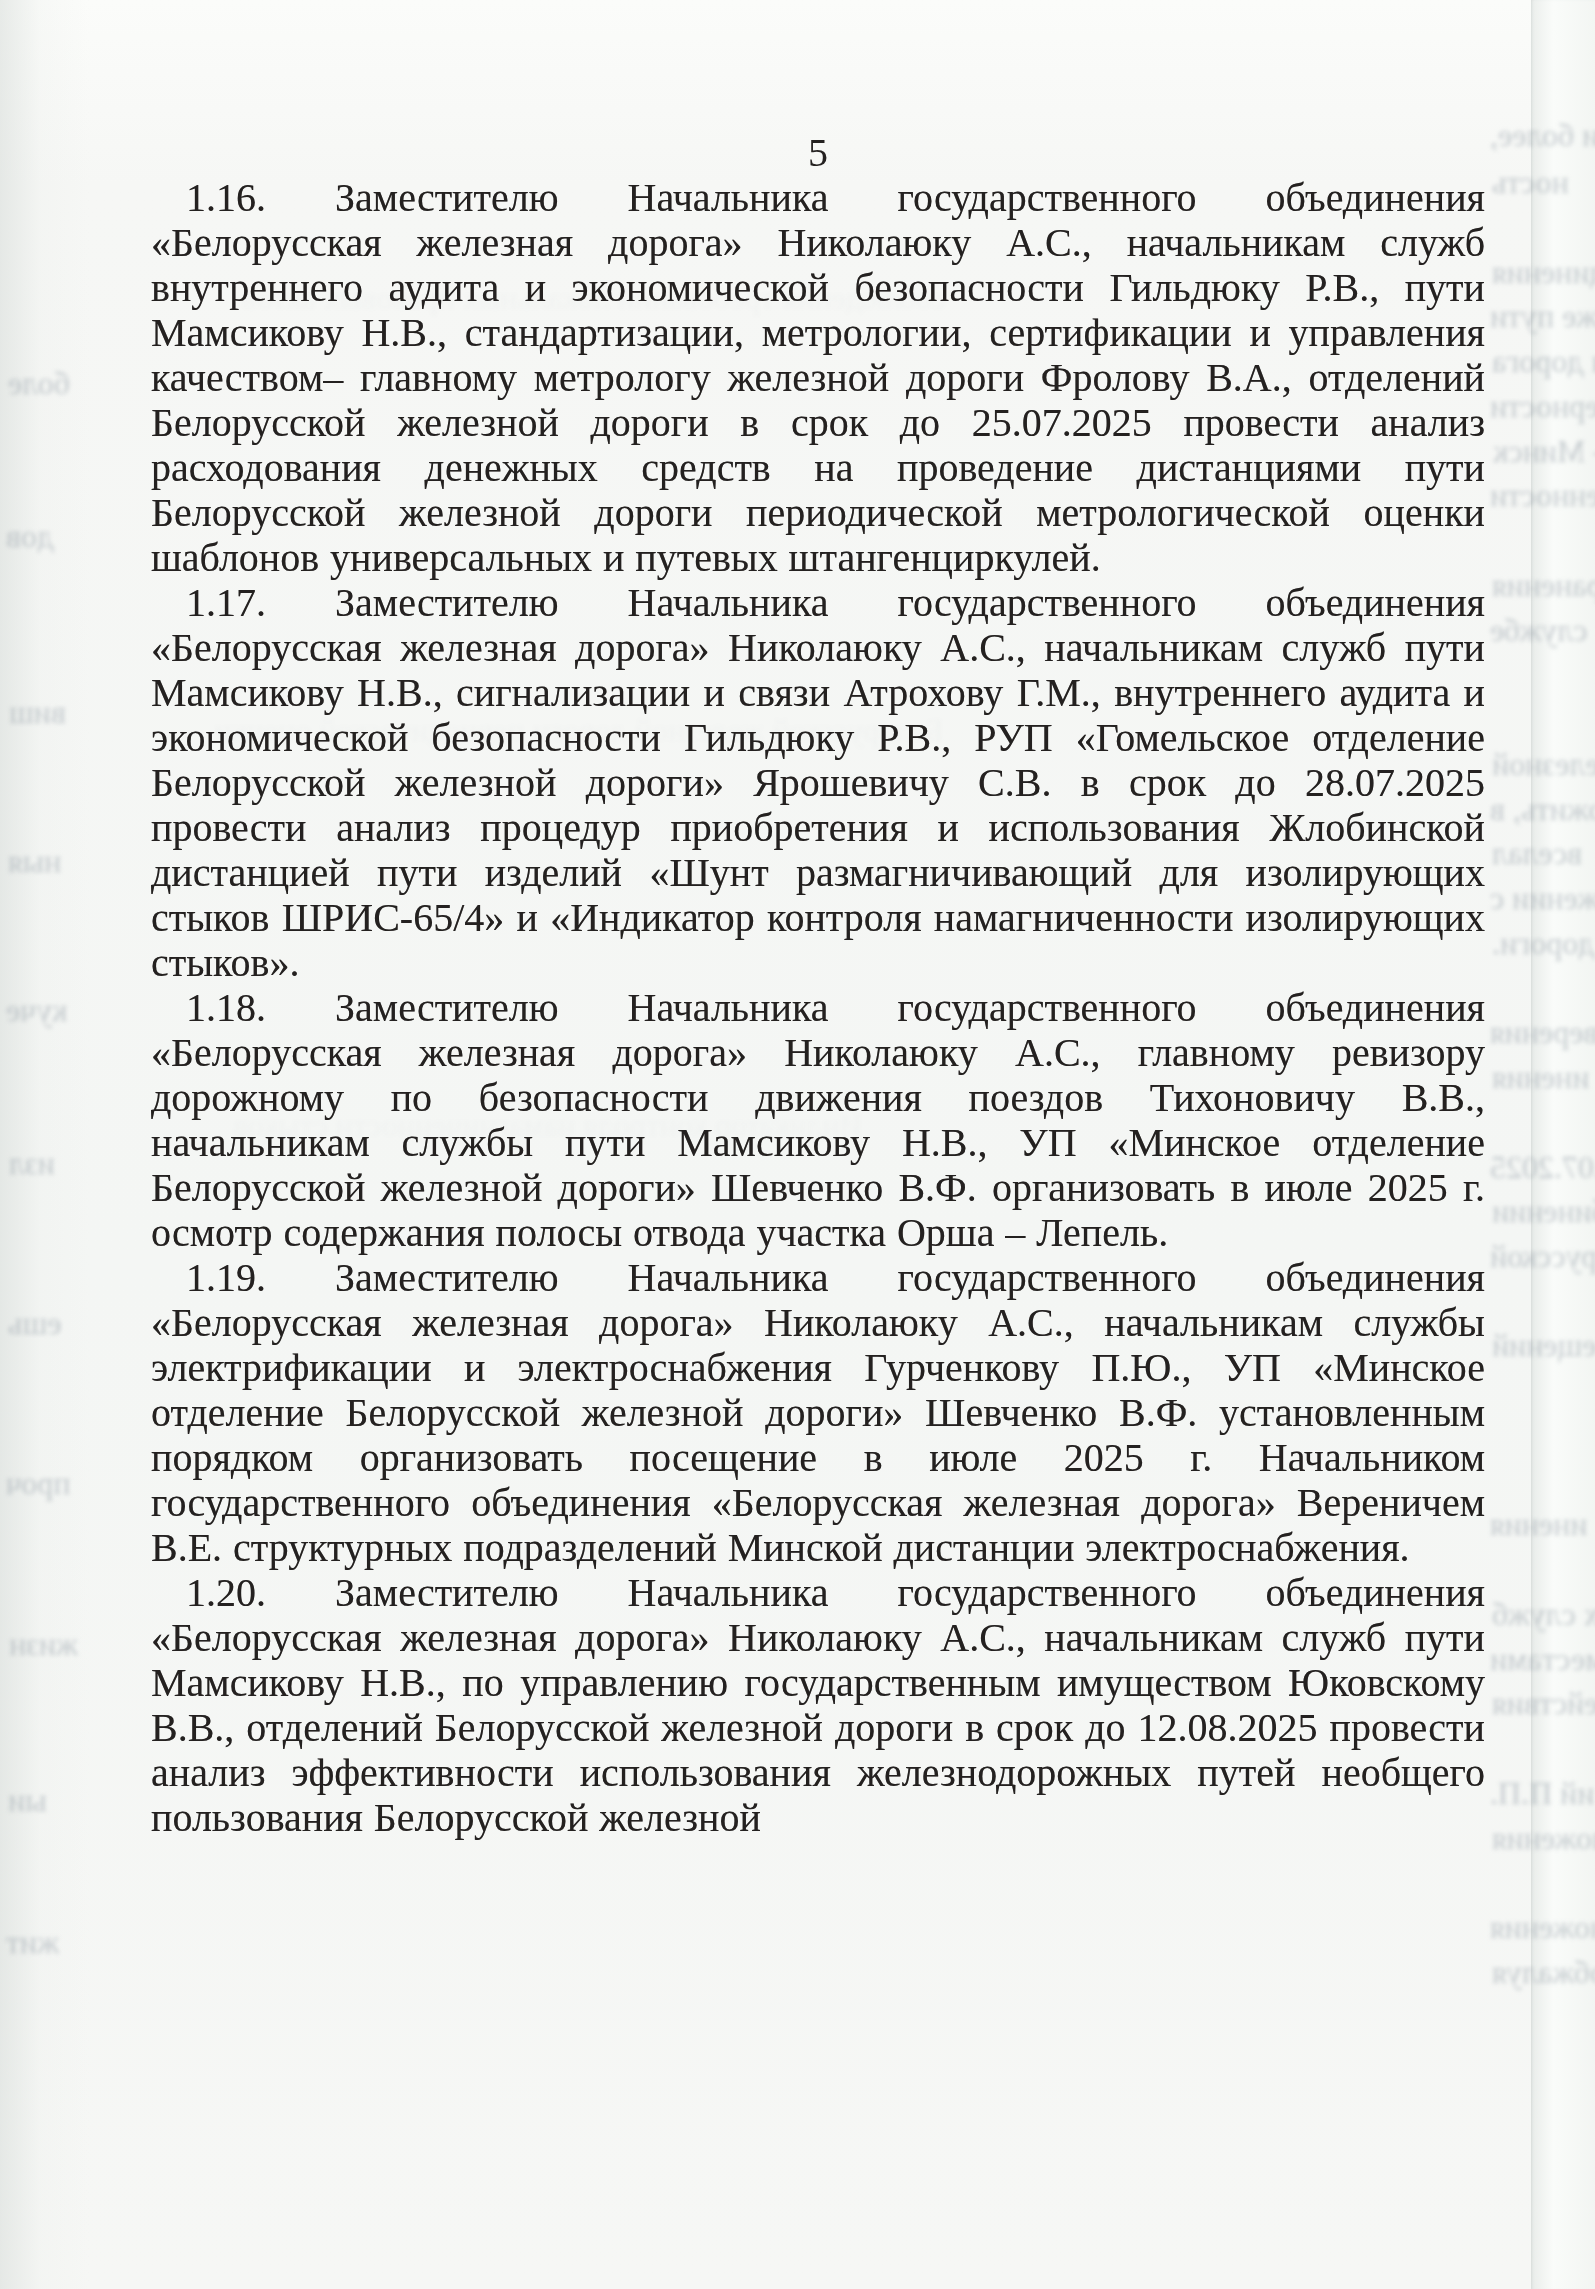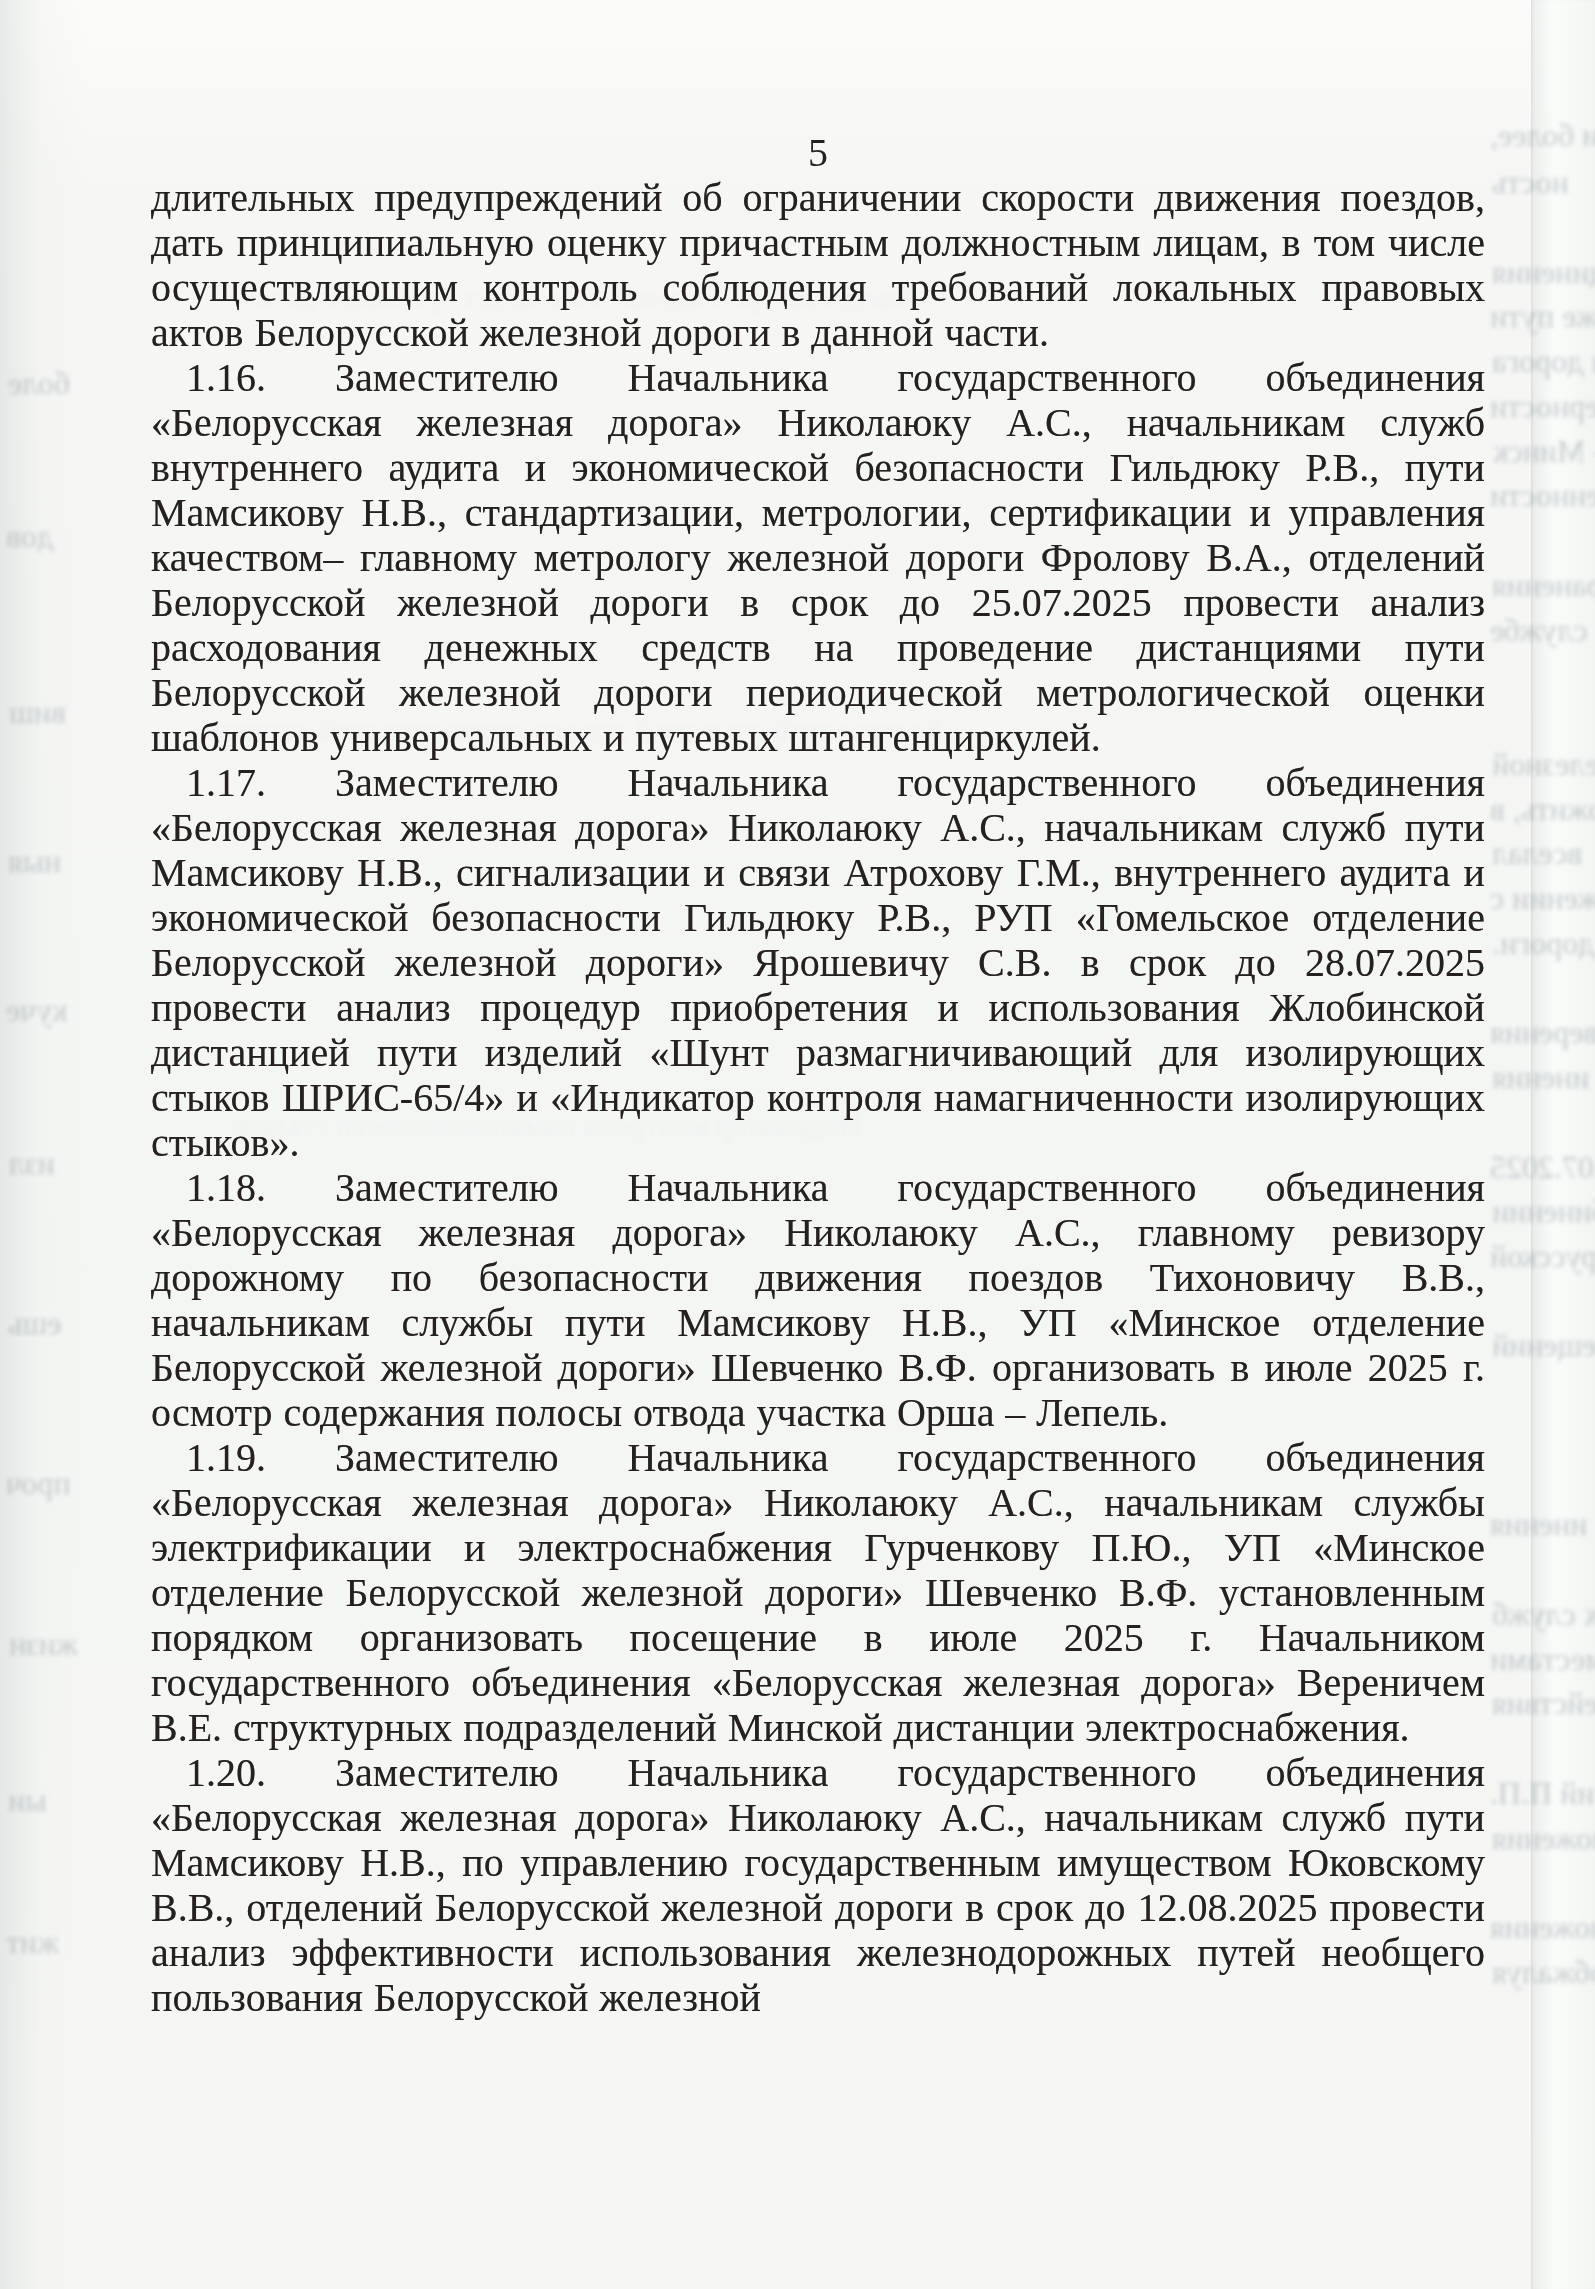--- a/index.html
+++ b/index.html
@@ -131,21 +131,20 @@
       <span class="ghost" style="left: 214px; top: 712px; opacity: 0.1;">Белорусской железной дороги периодической оценки</span>
       <span class="ghost" style="left: 233px; top: 1107px; opacity: 0.09;">Индикатор контроля намагниченности стыков</span>
     </div>
 
   <div class="left-shading"></div>
   <div class="right-edge"></div>
 
   <div class="page-number">5</div>
 
   <div class="text-block">
-    <p class="para">длительных предупреждений об ограничении скорости движения поездов, дать принципиальную оценку причастным должностным лицам, в том числе осуществляющим контроль соблюдения требований локальных правовых актов Белорусской железной дороги в данной части.</p>
     <p class="para indent">1.16. Заместителю Начальника государственного объединения «Белорусская железная дорога» Николаюку А.С., начальникам служб внутреннего аудита и экономической безопасности Гильдюку Р.В., пути Мамсикову Н.В., стандартизации, метрологии, сертификации и управления качеством– главному метрологу железной дороги Фролову В.А., отделений Белорусской железной дороги в срок до 25.07.2025 провести анализ расходования денежных средств на проведение дистанциями пути Белорусской железной дороги периодической метрологической оценки шаблонов универсальных и путевых штангенциркулей.</p>
     <p class="para indent">1.17. Заместителю Начальника государственного объединения «Белорусская железная дорога» Николаюку А.С., начальникам служб пути Мамсикову Н.В., сигнализации и связи Атрохову Г.М., внутреннего аудита и экономической безопасности Гильдюку Р.В., РУП «Гомельское отделение Белорусской железной дороги» Ярошевичу С.В. в срок до 28.07.2025 провести анализ процедур приобретения и использования Жлобинской дистанцией пути изделий «Шунт размагничивающий для изолирующих стыков ШРИС-65/4» и «Индикатор контроля намагниченности изолирующих стыков».</p>
     <p class="para indent">1.18. Заместителю Начальника государственного объединения «Белорусская железная дорога» Николаюку А.С., главному ревизору дорожному по безопасности движения поездов Тихоновичу В.В., начальникам службы пути Мамсикову Н.В., УП «Минское отделение Белорусской железной дороги» Шевченко В.Ф. организовать в июле 2025 г. осмотр содержания полосы отвода участка Орша – Лепель.</p>
     <p class="para indent">1.19. Заместителю Начальника государственного объединения «Белорусская железная дорога» Николаюку А.С., начальникам службы электрификации и электроснабжения Гурченкову П.Ю., УП «Минское отделение Белорусской железной дороги» Шевченко В.Ф. установленным порядком организовать посещение в июле 2025 г. Начальником государственного объединения «Белорусская железная дорога» Вереничем В.Е. структурных подразделений Минской дистанции электроснабжения.</p>
     <p class="para indent">1.20. Заместителю Начальника государственного объединения «Белорусская железная дорога» Николаюку А.С., начальникам служб пути Мамсикову Н.В., по управлению государственным имуществом Юковскому В.В., отделений Белорусской железной дороги в срок до 12.08.2025 провести анализ эффективности использования железнодорожных путей необщего пользования Белорусской железной</p>
   </div>
 
 </div>
 
 

